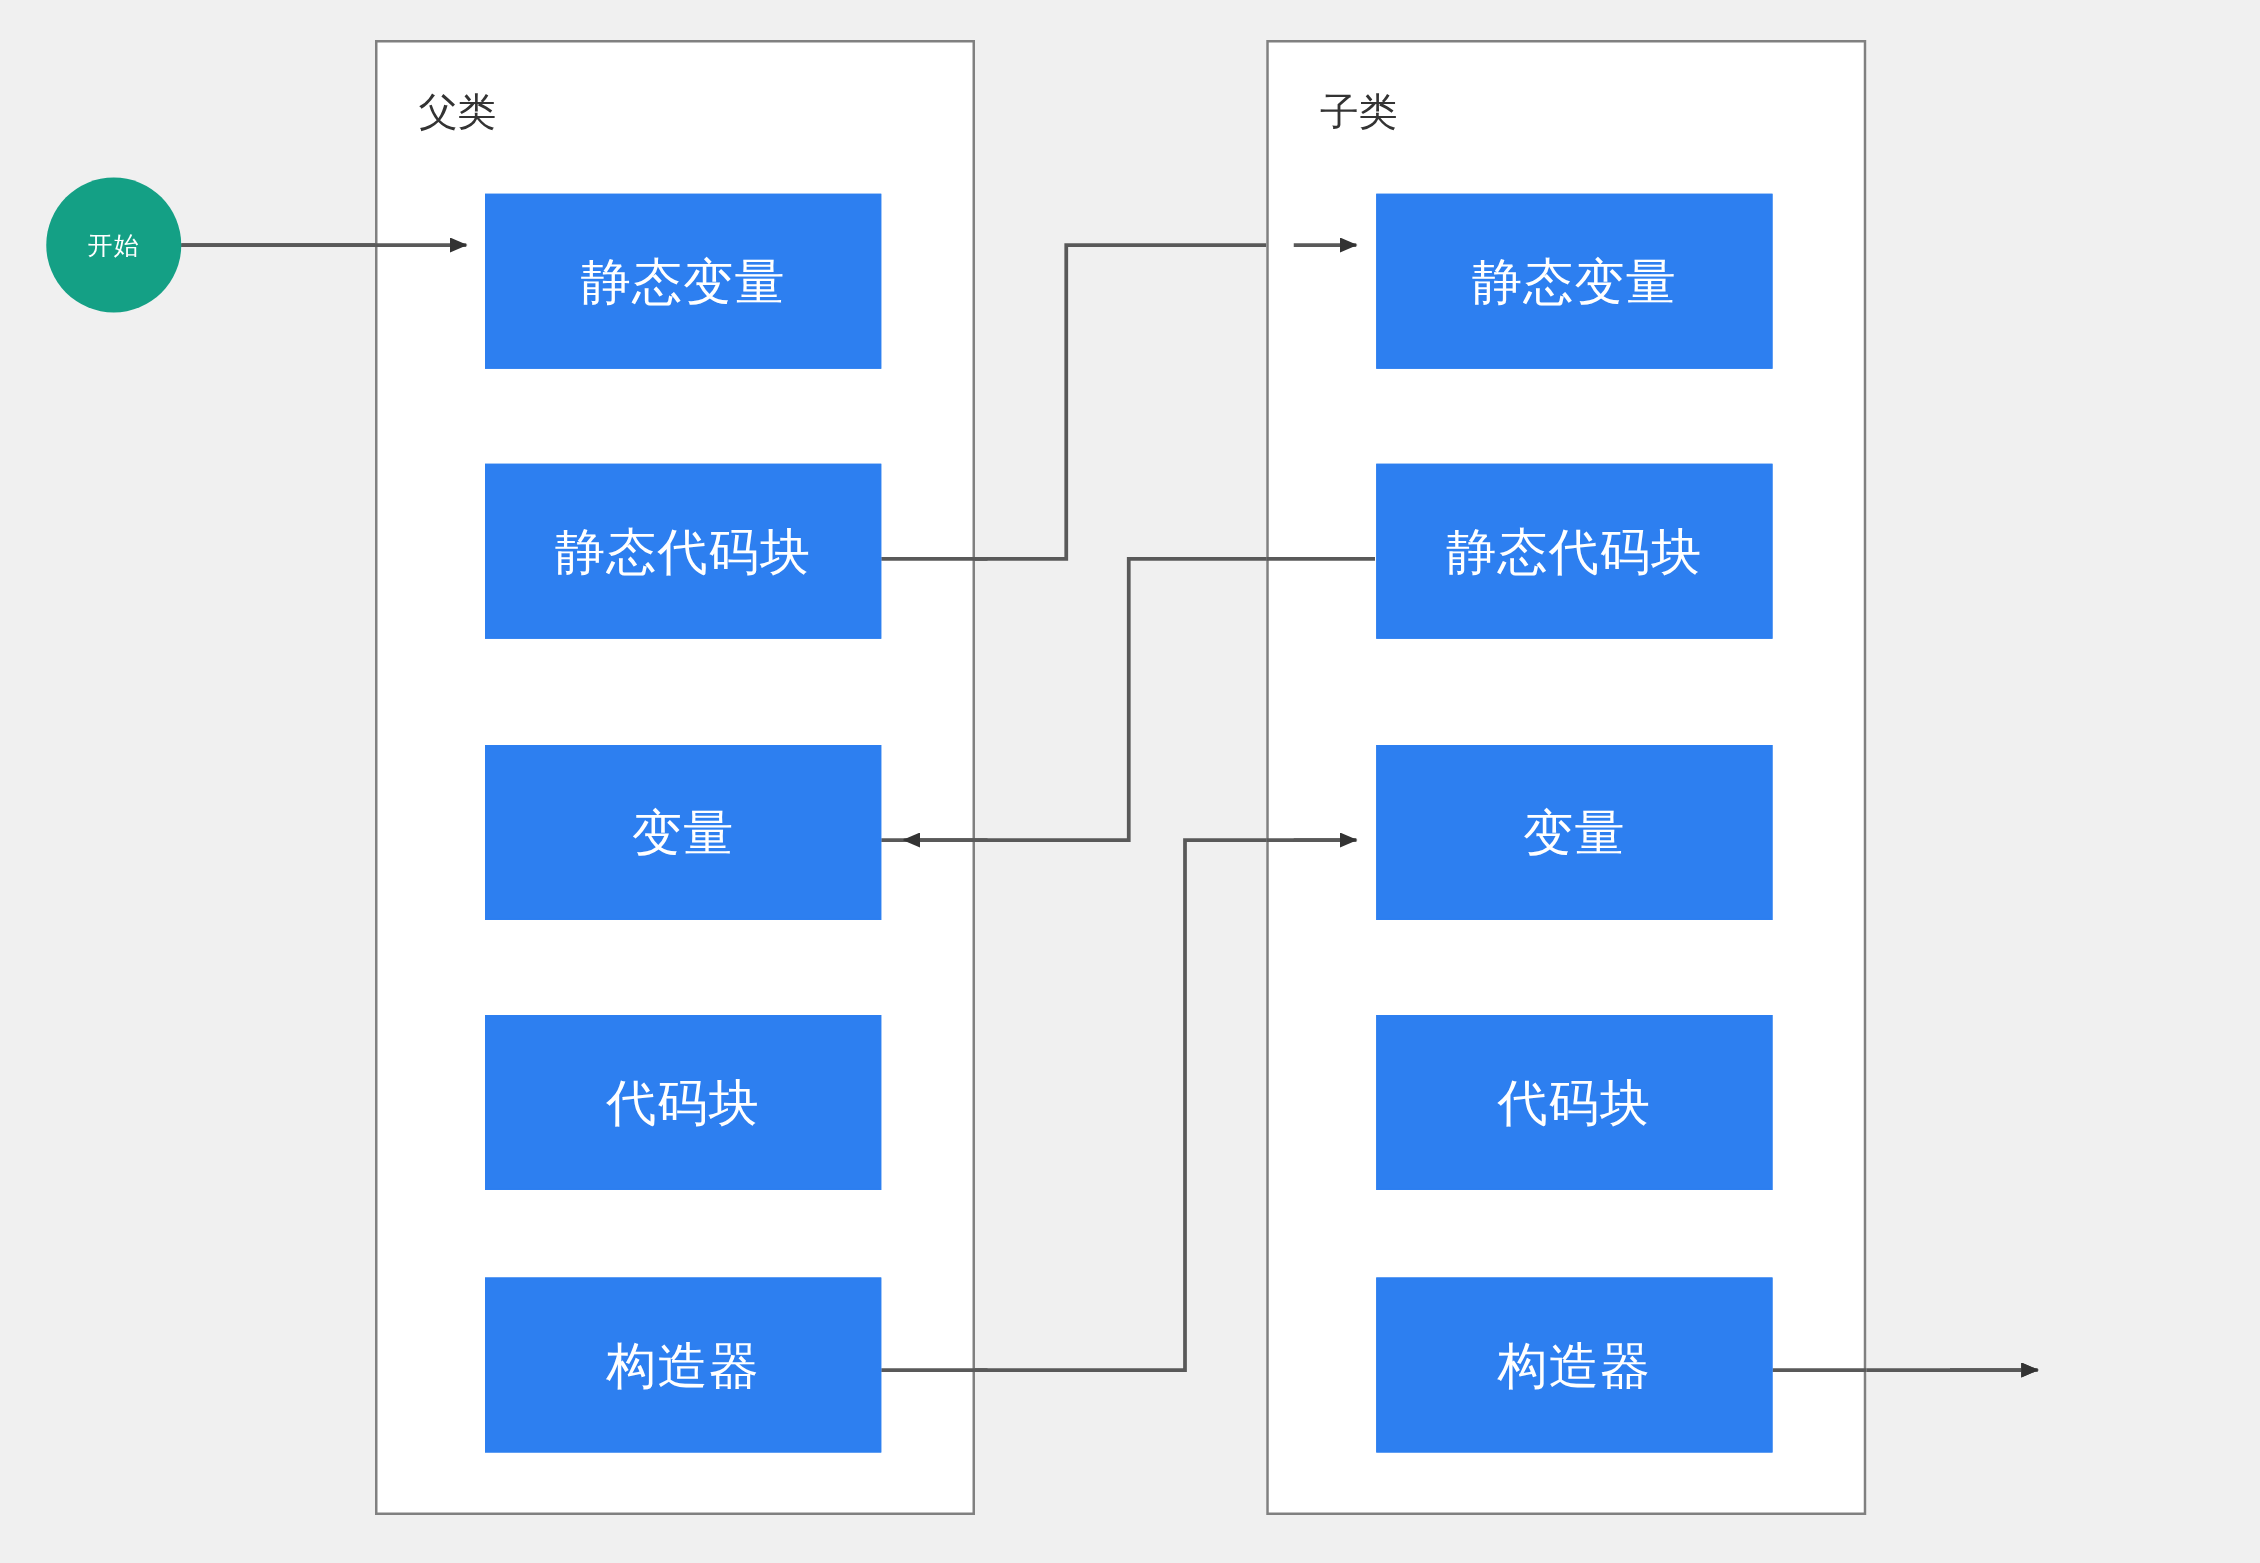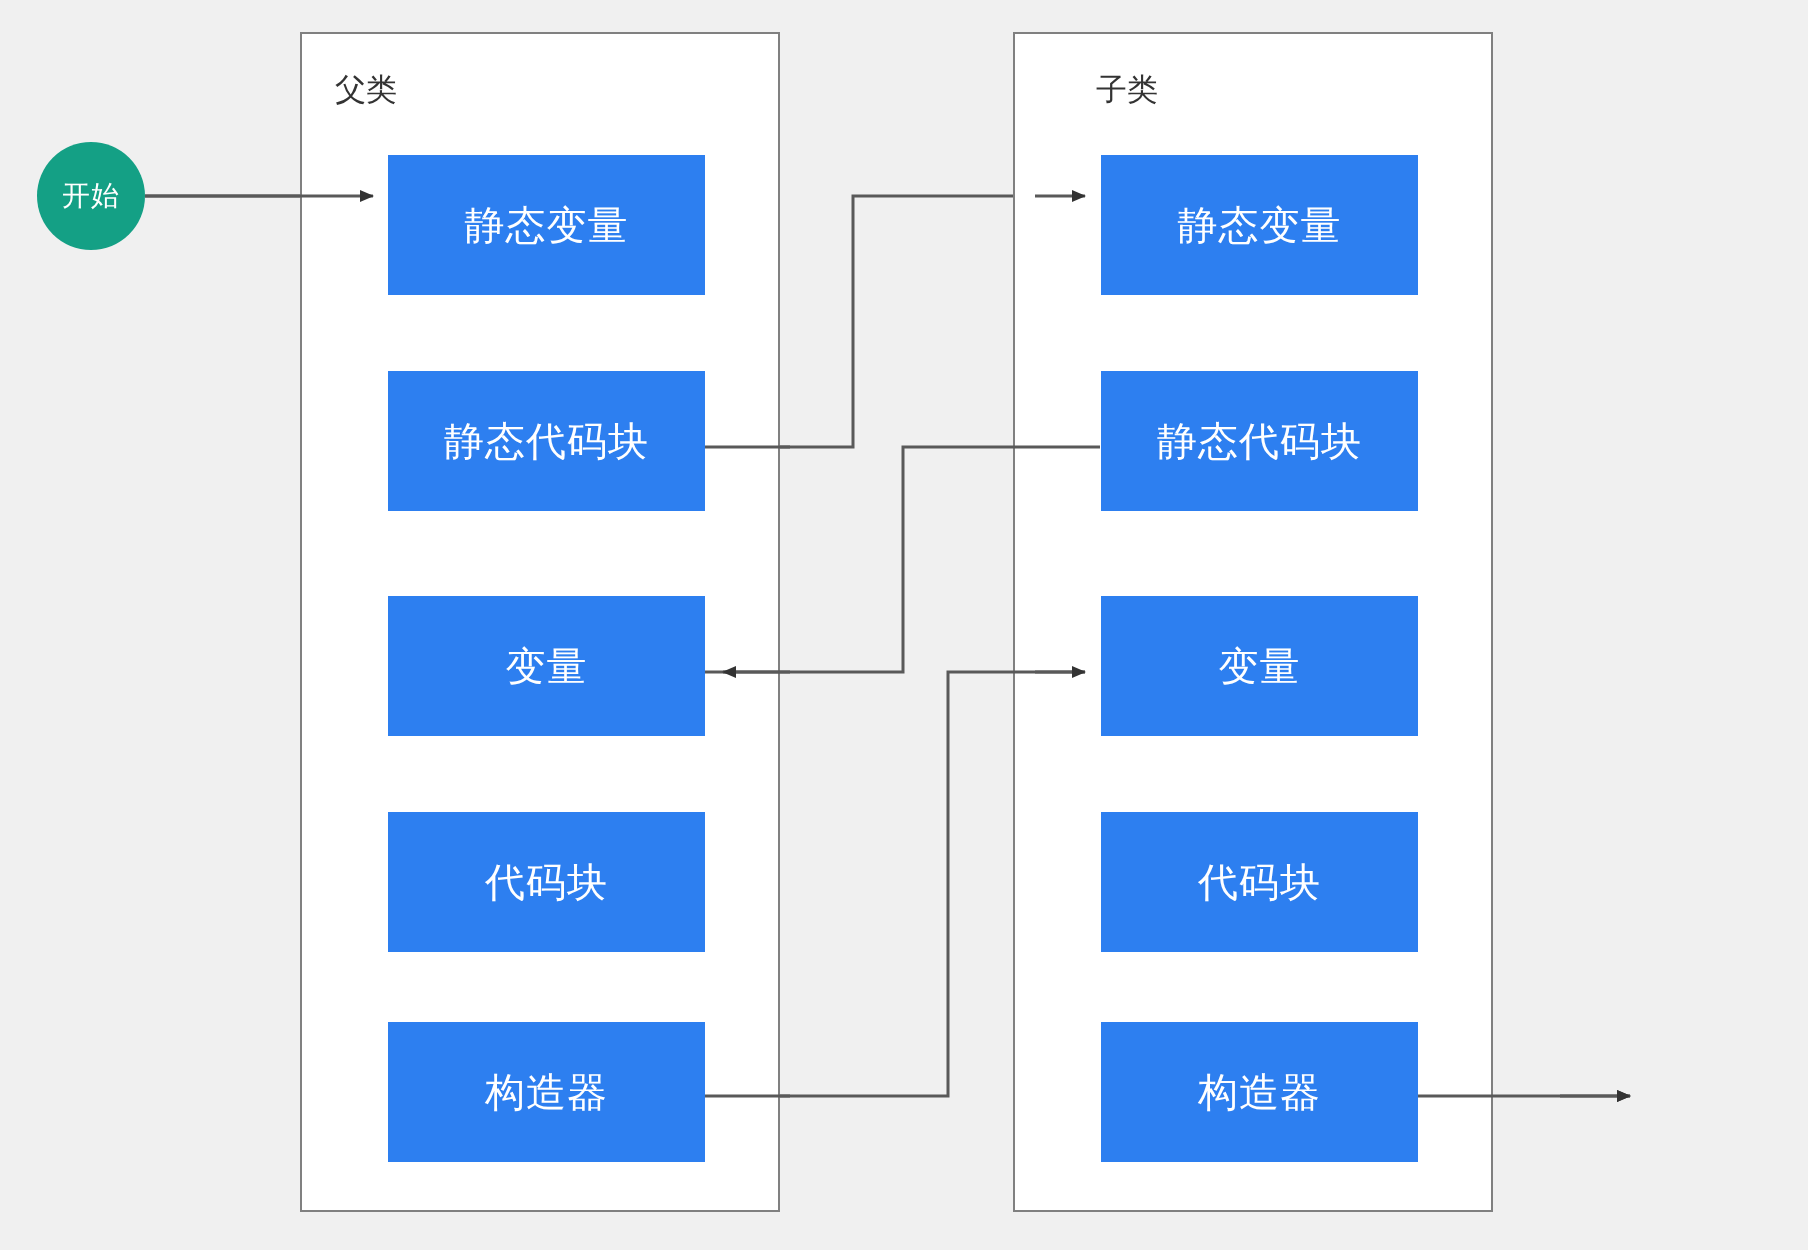--- a/index.html
+++ b/index.html
@@ -52,21 +52,21 @@
     letter-spacing: 1px;
   }
   
   .node-ellipse {
     position: absolute;
     border-radius: 50%;
     display: flex;
     align-items: center;
     justify-content: center;
     color: #ffffff;
-    font-size: 28px;
+    font-size: 20px;
     white-space: nowrap;
     letter-spacing: 1px;
   }
   .start-node { background: #14a085; }
   .end-node   { background: #ff0000; }
 
   svg.edges {
     position: absolute;
     left: 0; top: 0;
     width: 1808px;
@@ -131,21 +131,21 @@
 
     <g>
       <path d="M1418,1096 L1630,1096" stroke="#595959" stroke-width="3" fill="none" marker-end="url(#arrowR)"></path>
     </g>
   </svg>
 
   <div class="lane" style="left:300px; top:32px; width:480px; height:1180px;"></div>
   <div class="lane" style="left:1013px; top:32px; width:480px; height:1180px;"></div>
 
   <div class="lane-title" style="left:335px; top:74px;">父类</div>
-  <div class="lane-title" style="left:1096px; top:74px;">子类</div>
+  <div class="lane-title" style="left:1056px; top:74px;">子类</div>
 
   <svg class="edges" viewBox="0 0 1808 1250">
 
     <path d="M705,447 L790,447" stroke="#595959" stroke-width="3" fill="none"></path>
     <path d="M1013,447 L1100,447" stroke="#595959" stroke-width="3" fill="none"></path>
     <path d="M705,672 L780,672" stroke="#595959" stroke-width="3" fill="none"></path>
     <path d="M705,1096 L790,1096" stroke="#595959" stroke-width="3" fill="none"></path>
     <path d="M1013,672 L1085,672" stroke="#595959" stroke-width="3" fill="none"></path>
     <path d="M1418,1096 L1493,1096" stroke="#595959" stroke-width="3" fill="none"></path>
     <path d="M145,196 L373,196" stroke="#595959" stroke-width="3" fill="none" marker-end="url(#arrowR)"></path>

